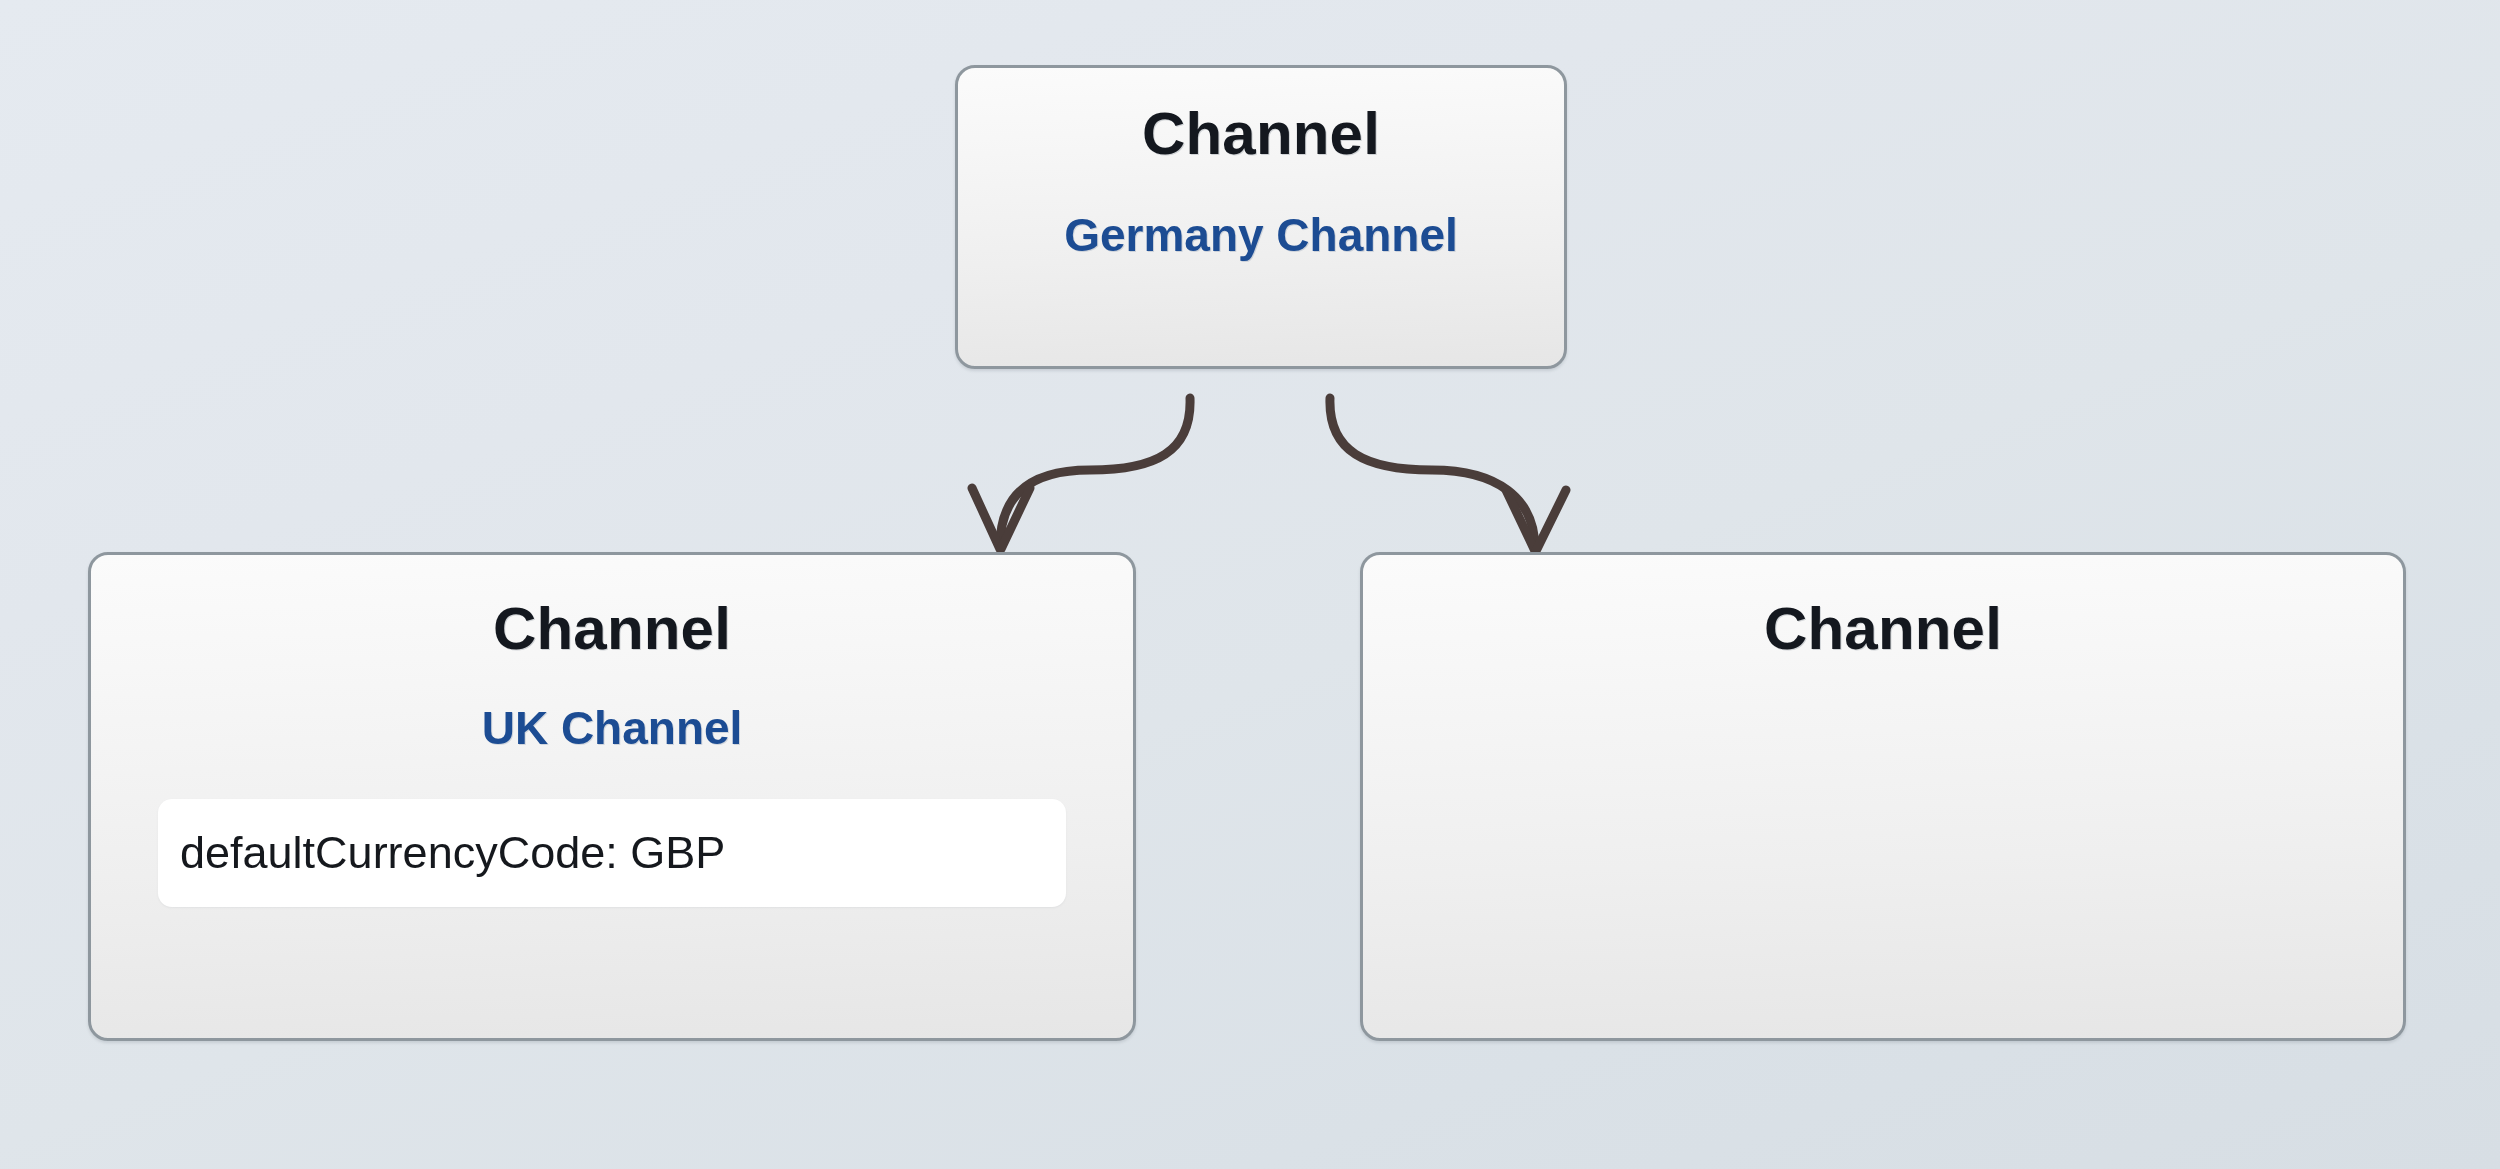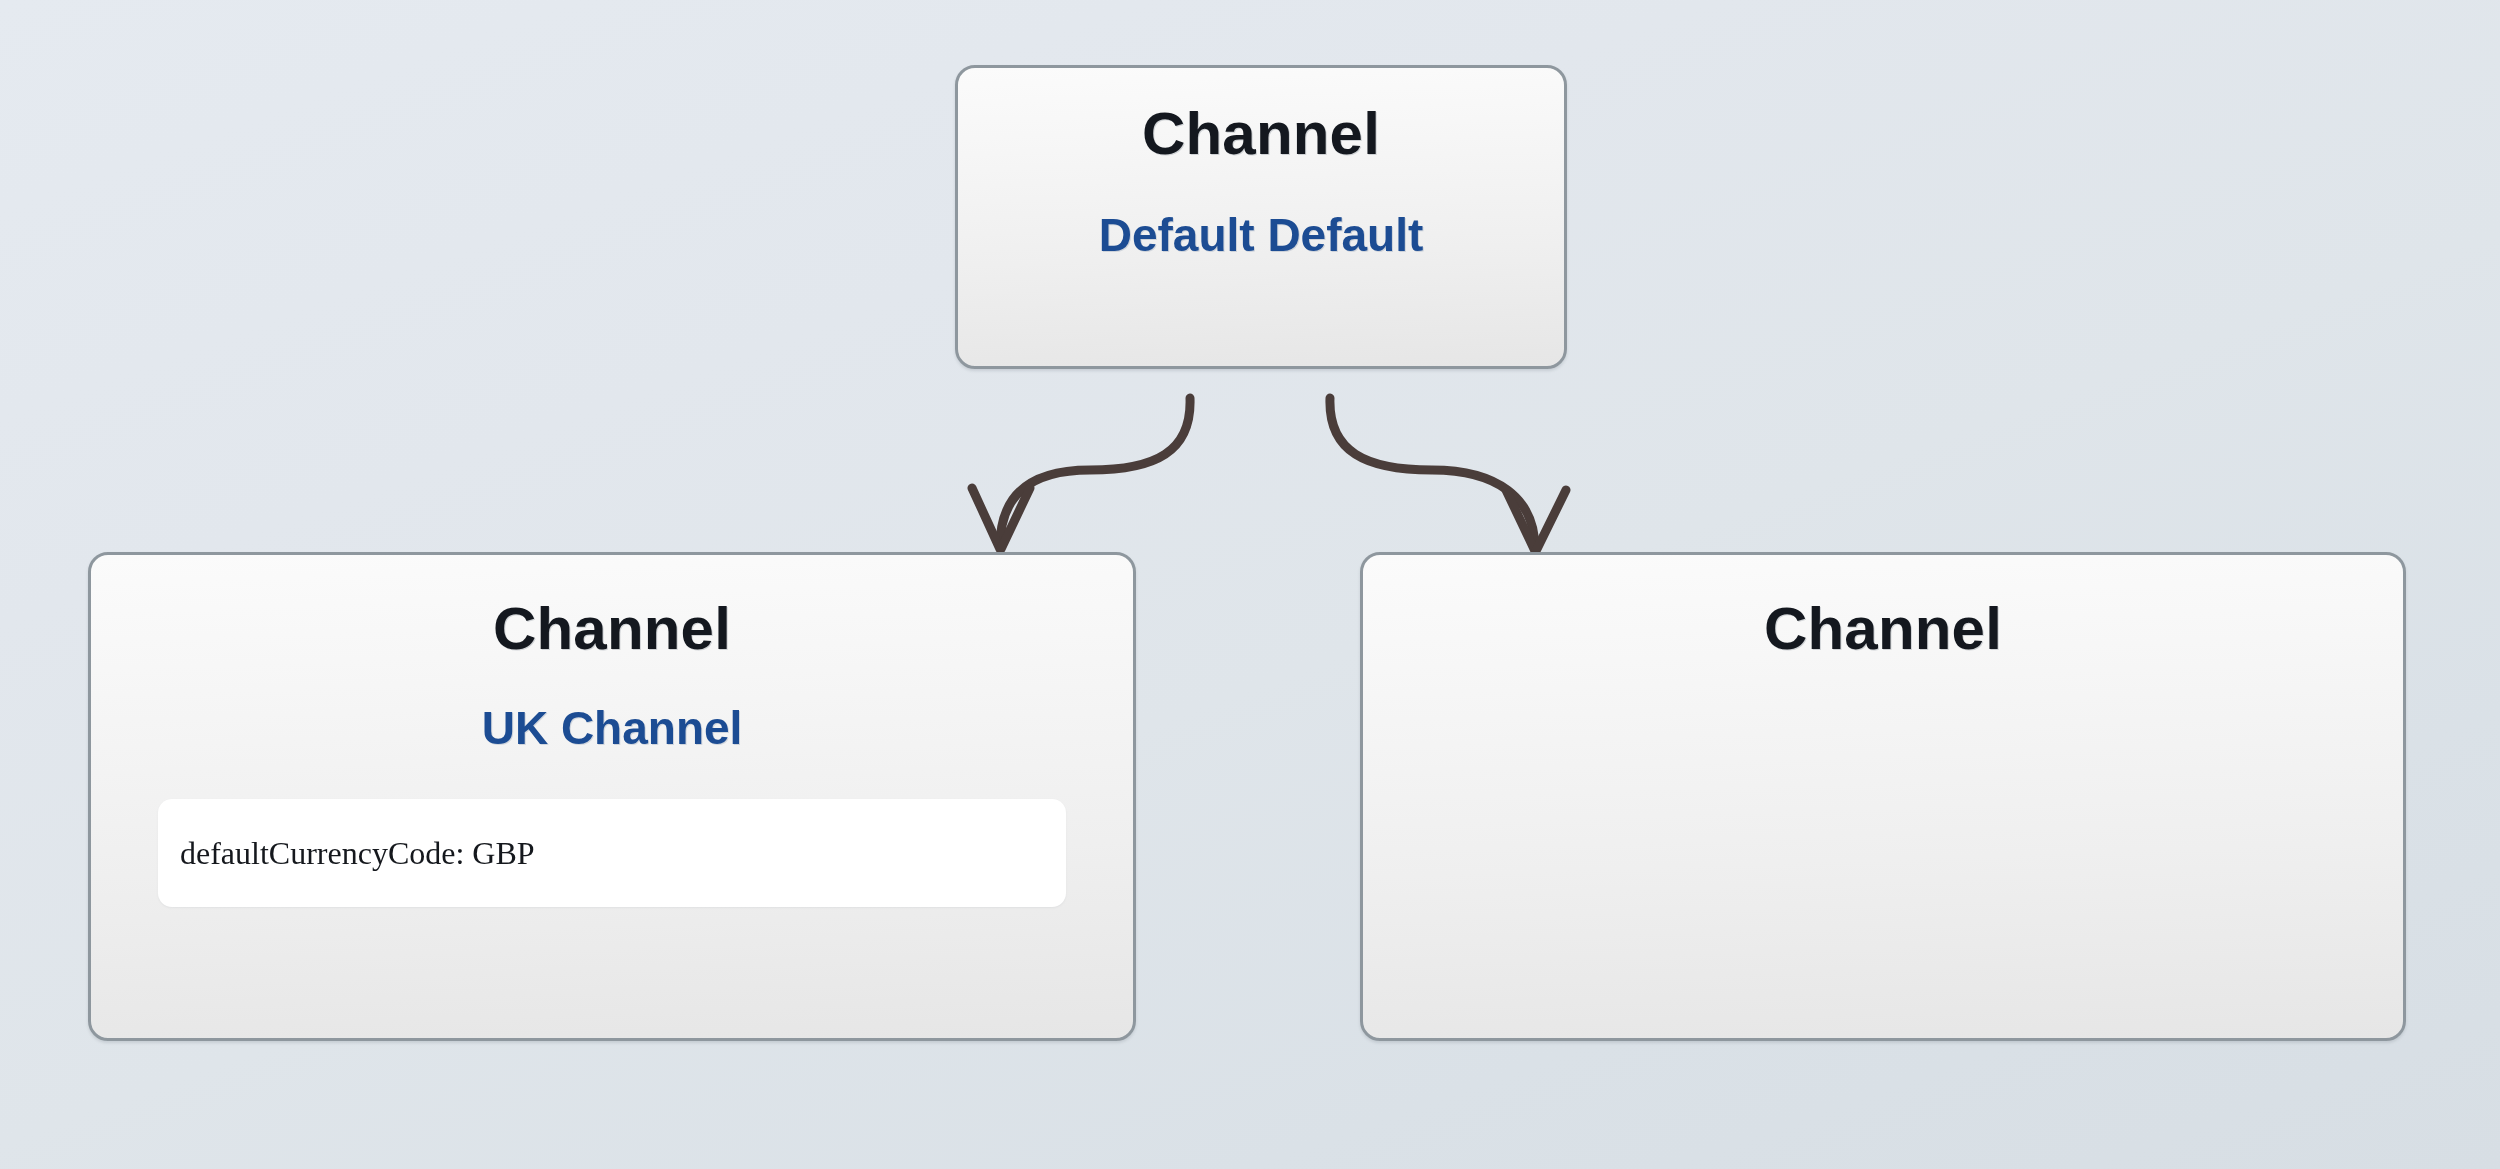--- a/index.html
+++ b/index.html
@@ -98,22 +98,22 @@
   .node-right .node-name { margin-top: 46px; }
 
   .prop-pill {
     box-sizing: border-box;
     background: #ffffff;
     border-radius: 14px;
     display: flex;
     align-items: center;
     justify-content: flex-start;
     padding: 0 22px;
-    font-family: Liberation Serif, serif;
-    font-size: 32px;
+    font-family: Liberation Sans, sans-serif;
+    font-size: 45px;
     color: #15181d;
     letter-spacing: 0px;
     white-space: nowrap;
     box-shadow: 0 1px 2px rgba(120, 130, 140, 0.10);
   }
 
   .node-left .prop-pill {
     width: 908px;
     height: 108px;
     margin-top: 48px;
@@ -142,21 +142,21 @@
       <g>
         <path d="M1330,398 C1328,452 1366,470 1432,470 C1497,470 1535,498 1535,549"></path>
         <path d="M1506,490 L1535,551"></path>
         <path d="M1566,490 L1536,551"></path>
       </g>
     </g>
   </svg>
 
   <div class="node node-root">
     <div class="node-type">Channel</div>
-    <div class="node-name">Default Default</div>
+    <div class="node-name">Germany Channel</div>
   </div>
 
   <div class="node node-left">
     <div class="node-type">Channel</div>
     <div class="node-name">UK Channel</div>
     <div class="prop-pill">defaultCurrencyCode: GBP</div>
   </div>
 
   <div class="node node-right">
     <div class="node-type">Channel</div>

